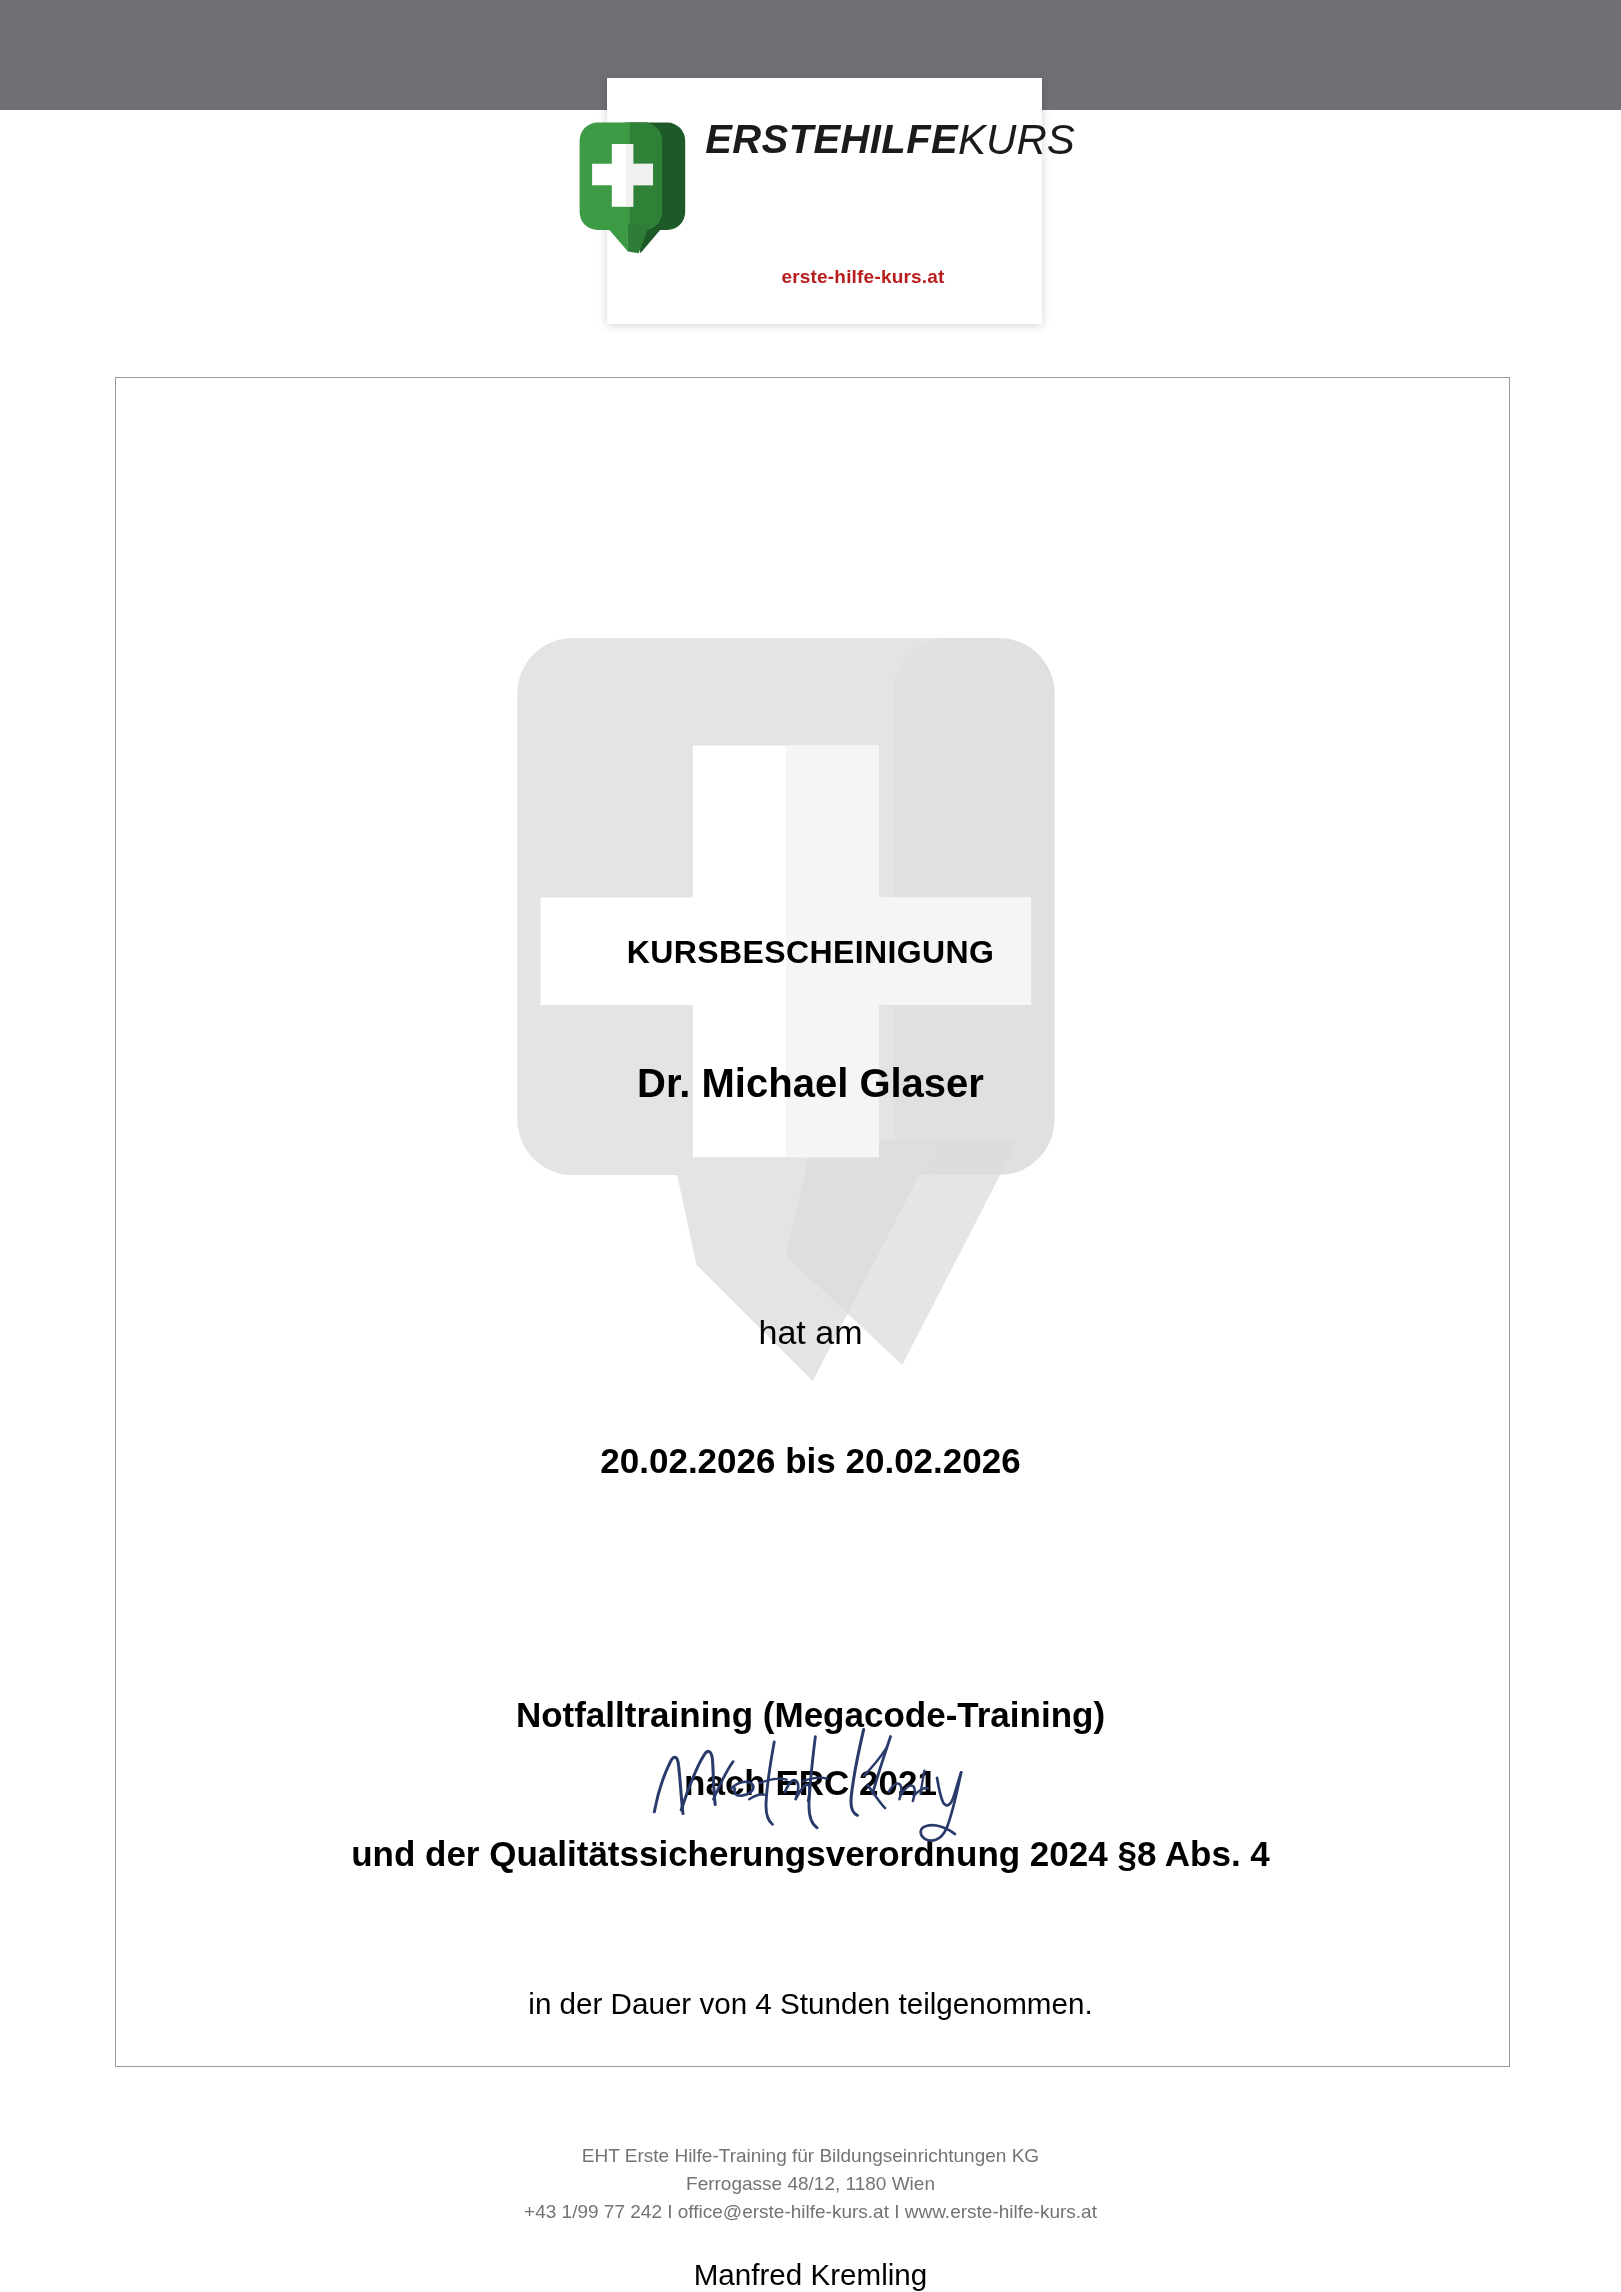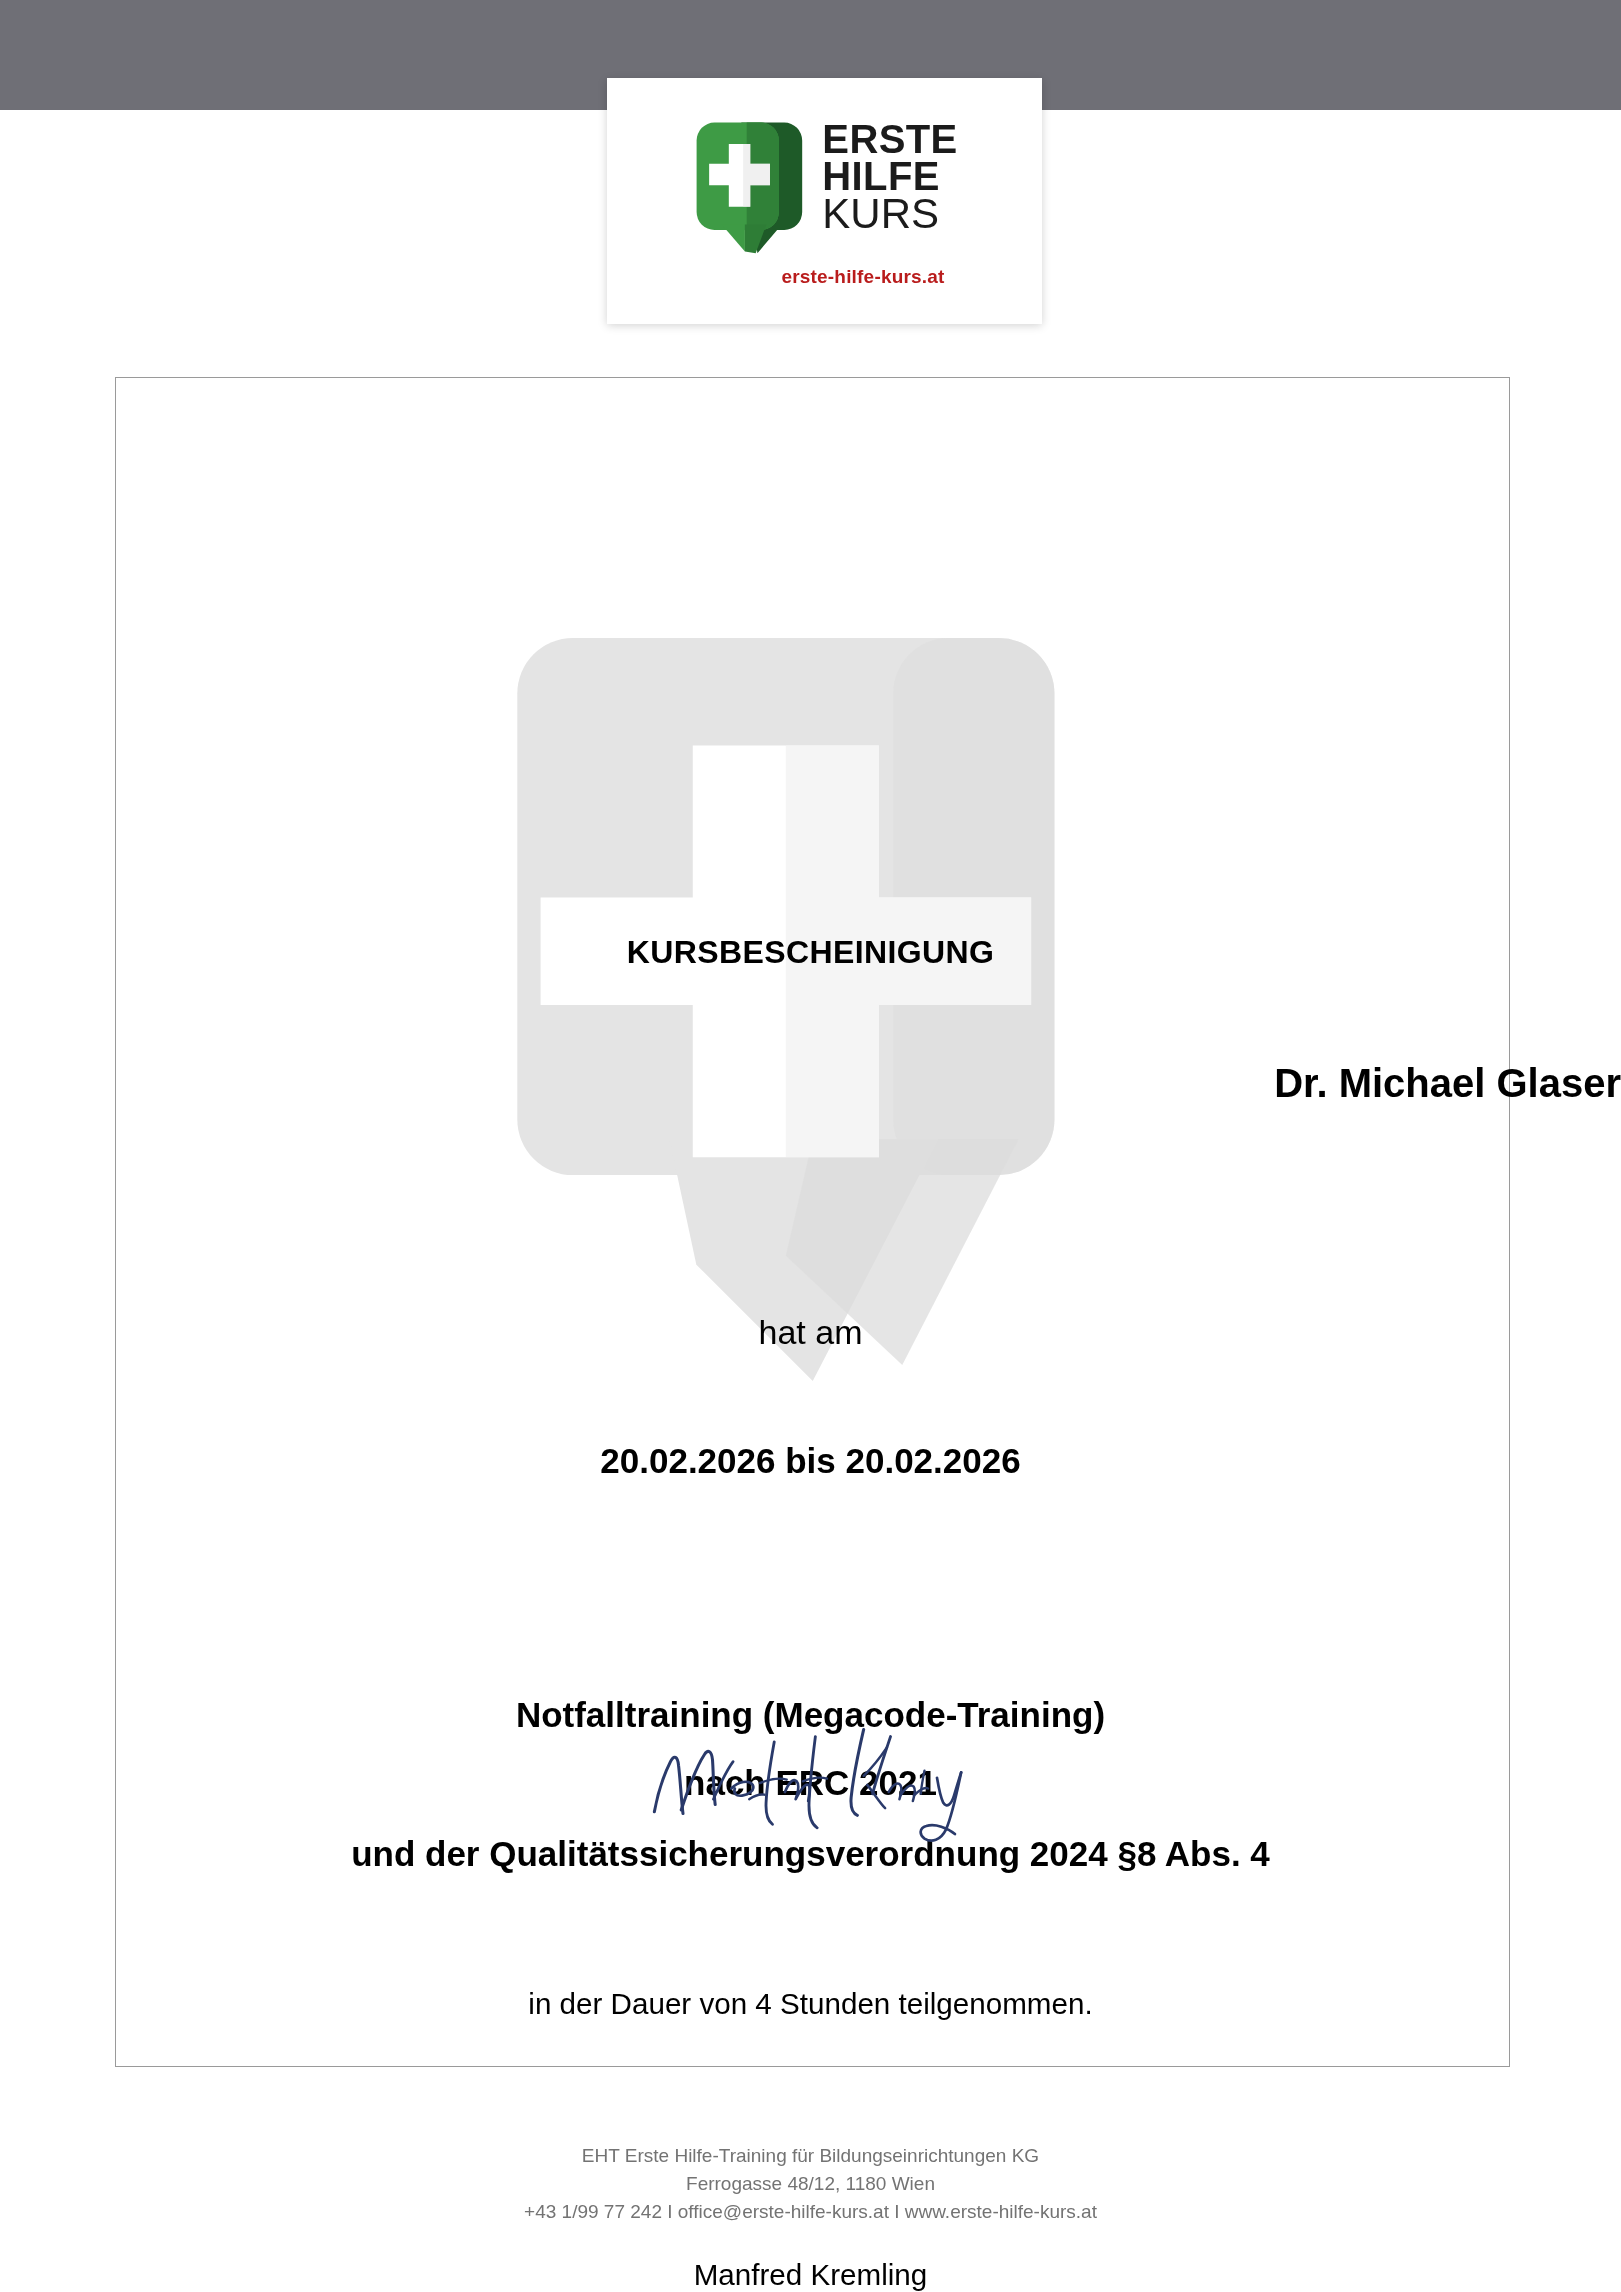--- a/index.html
+++ b/index.html
@@ -61,23 +61,23 @@
     margin-top: 5.4px;
   }
   .logo-mark {
     width: 115px;
     height: 136px;
     position: relative;
     flex: 0 0 auto;
   }
   .logo-wordmark {
     display: flex;
-    flex-direction: column;
     line-height: 0.92;
     padding-top: 1.8px;
+    font-style: italic;
   }
   .wm-line {
     font-family: "Liberation Sans", sans-serif;
     font-size: 40px;
     letter-spacing: 0.4px;
     color: #1b1b1b;
     font-weight: 700;
   }
   .wm-line.thin {
     font-weight: 400;
@@ -141,21 +141,20 @@
   .t-title {
     top: 557px;
     font-size: 32px;
     font-weight: 700;
     letter-spacing: 0.4px;
   }
   .t-name {
     top: 684px;
     font-size: 40px;
     font-weight: 700;
-    text-align: right;
   }
   .t-birth {
     top: 817px;
     font-size: 29.6px;
     font-weight: 400;
   }
   .t-hat {
     top: 936px;
     font-size: 34px;
     font-weight: 400;

